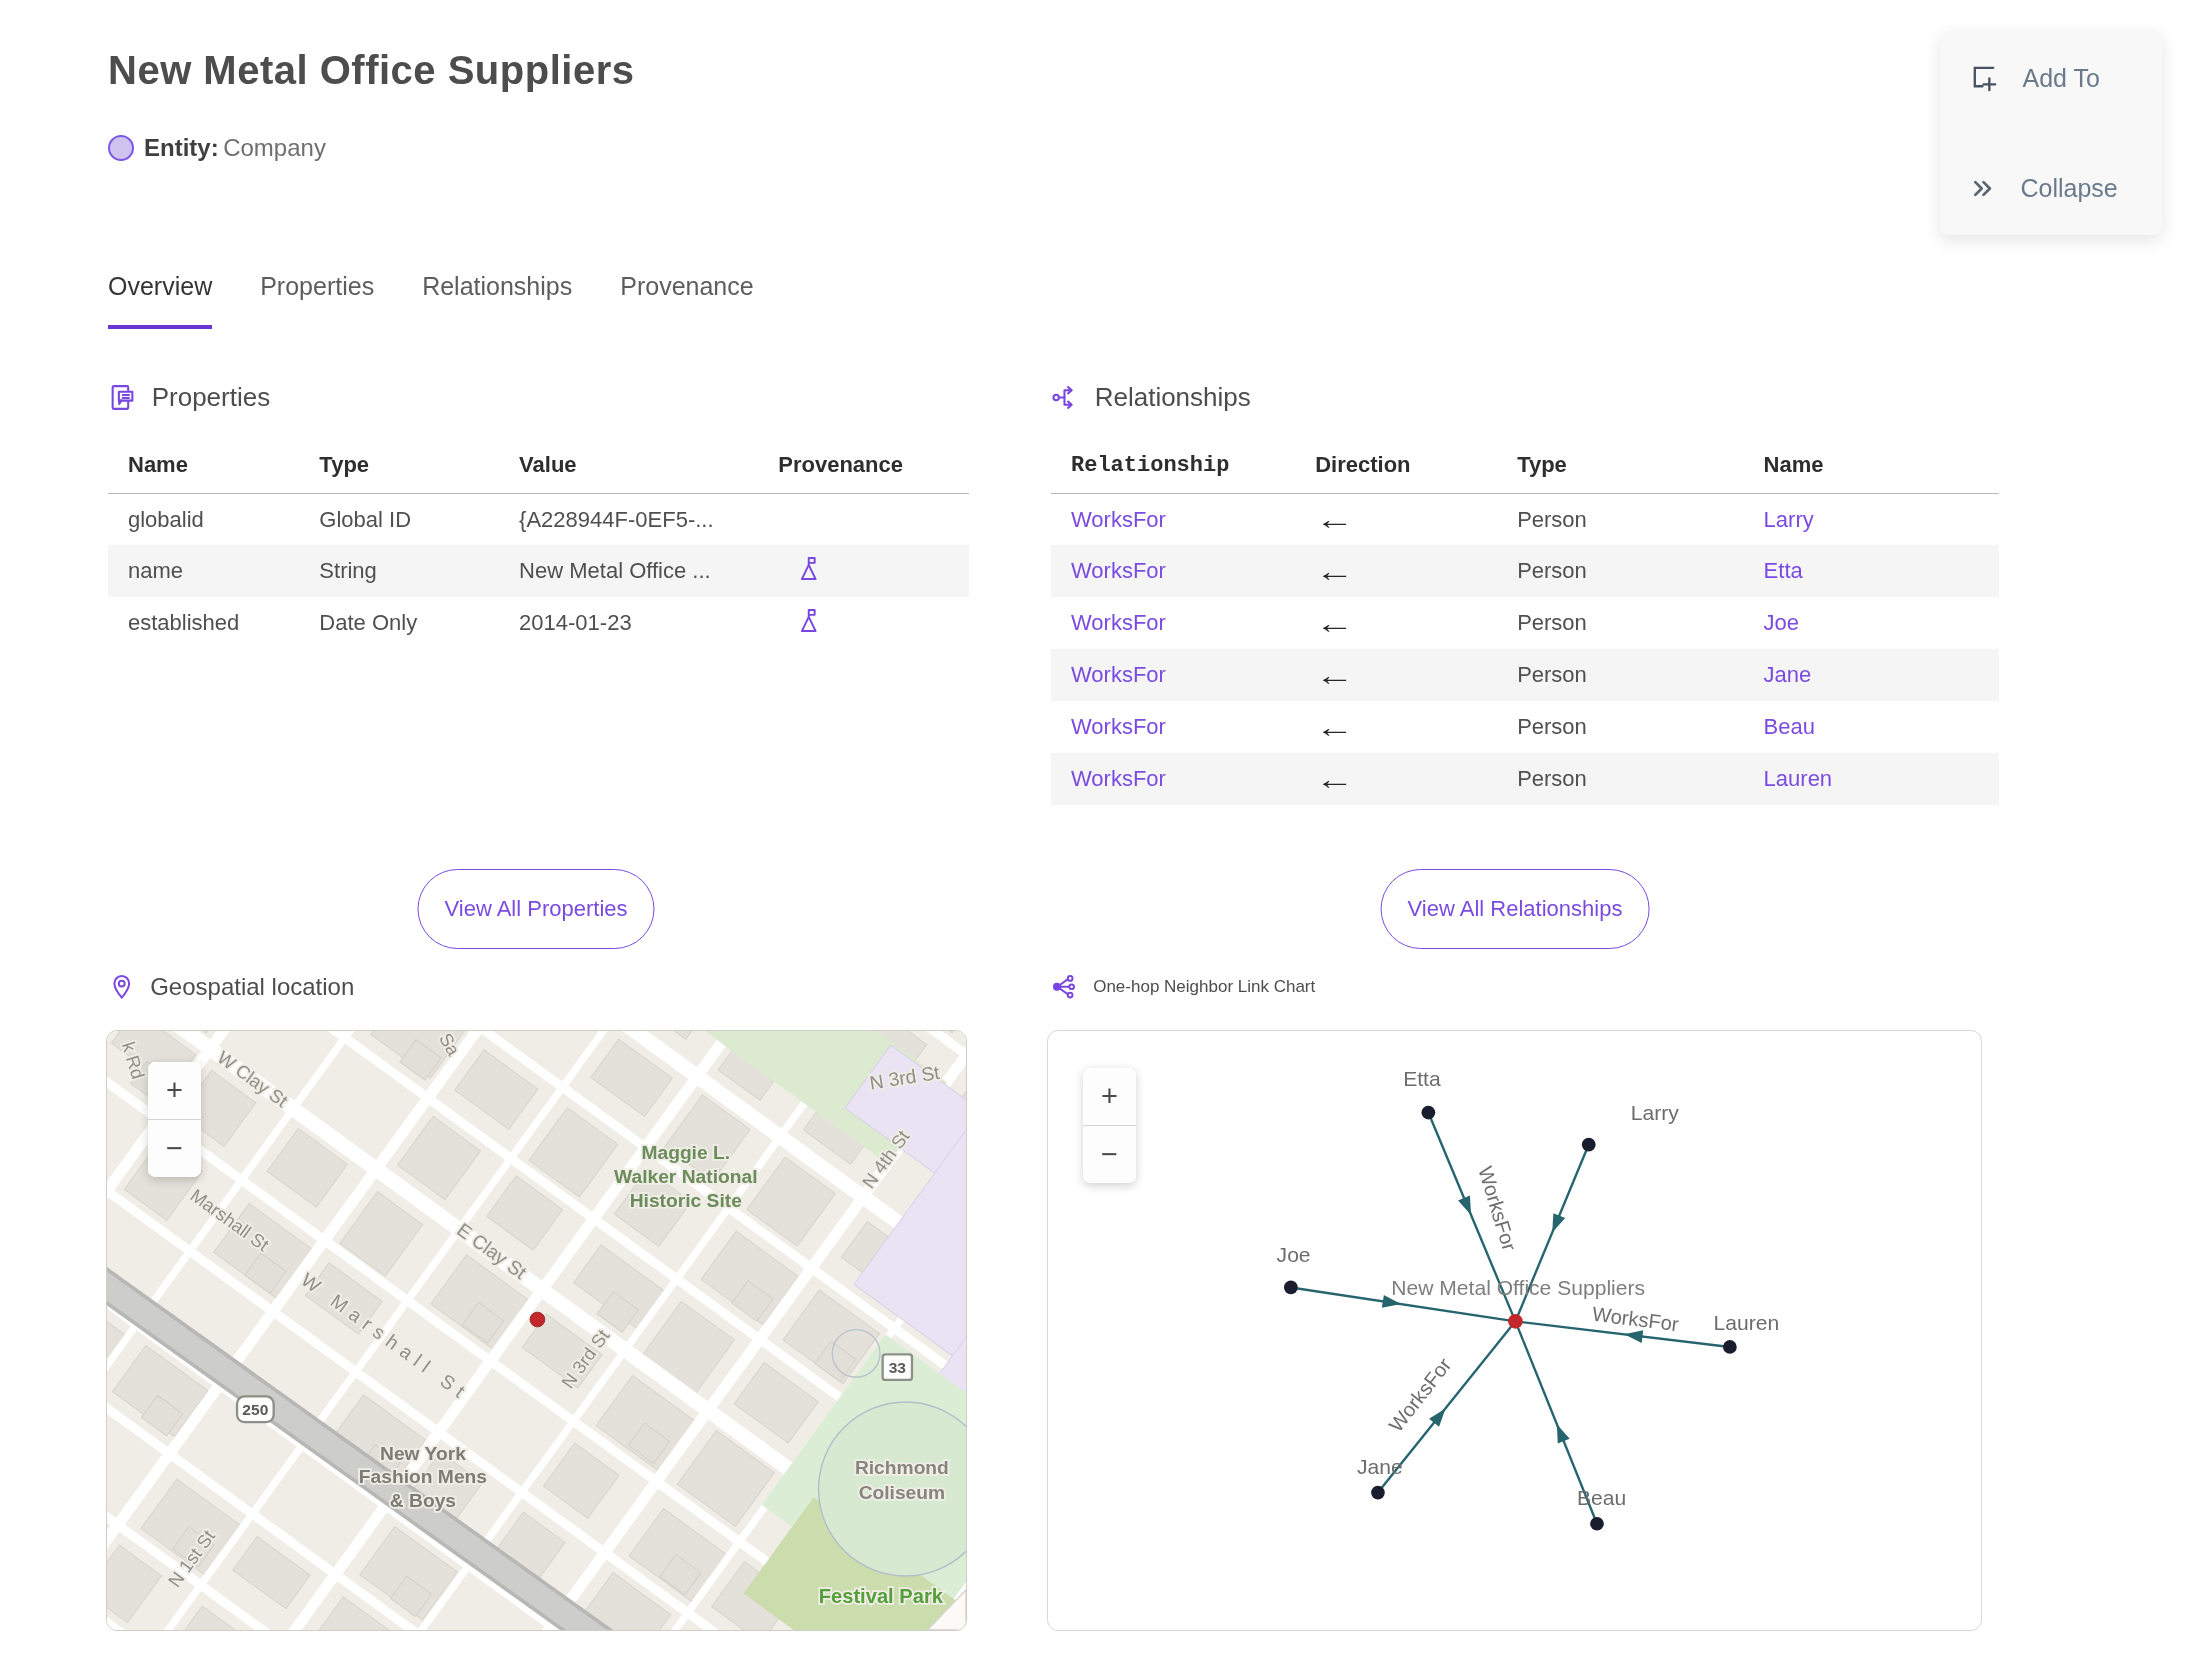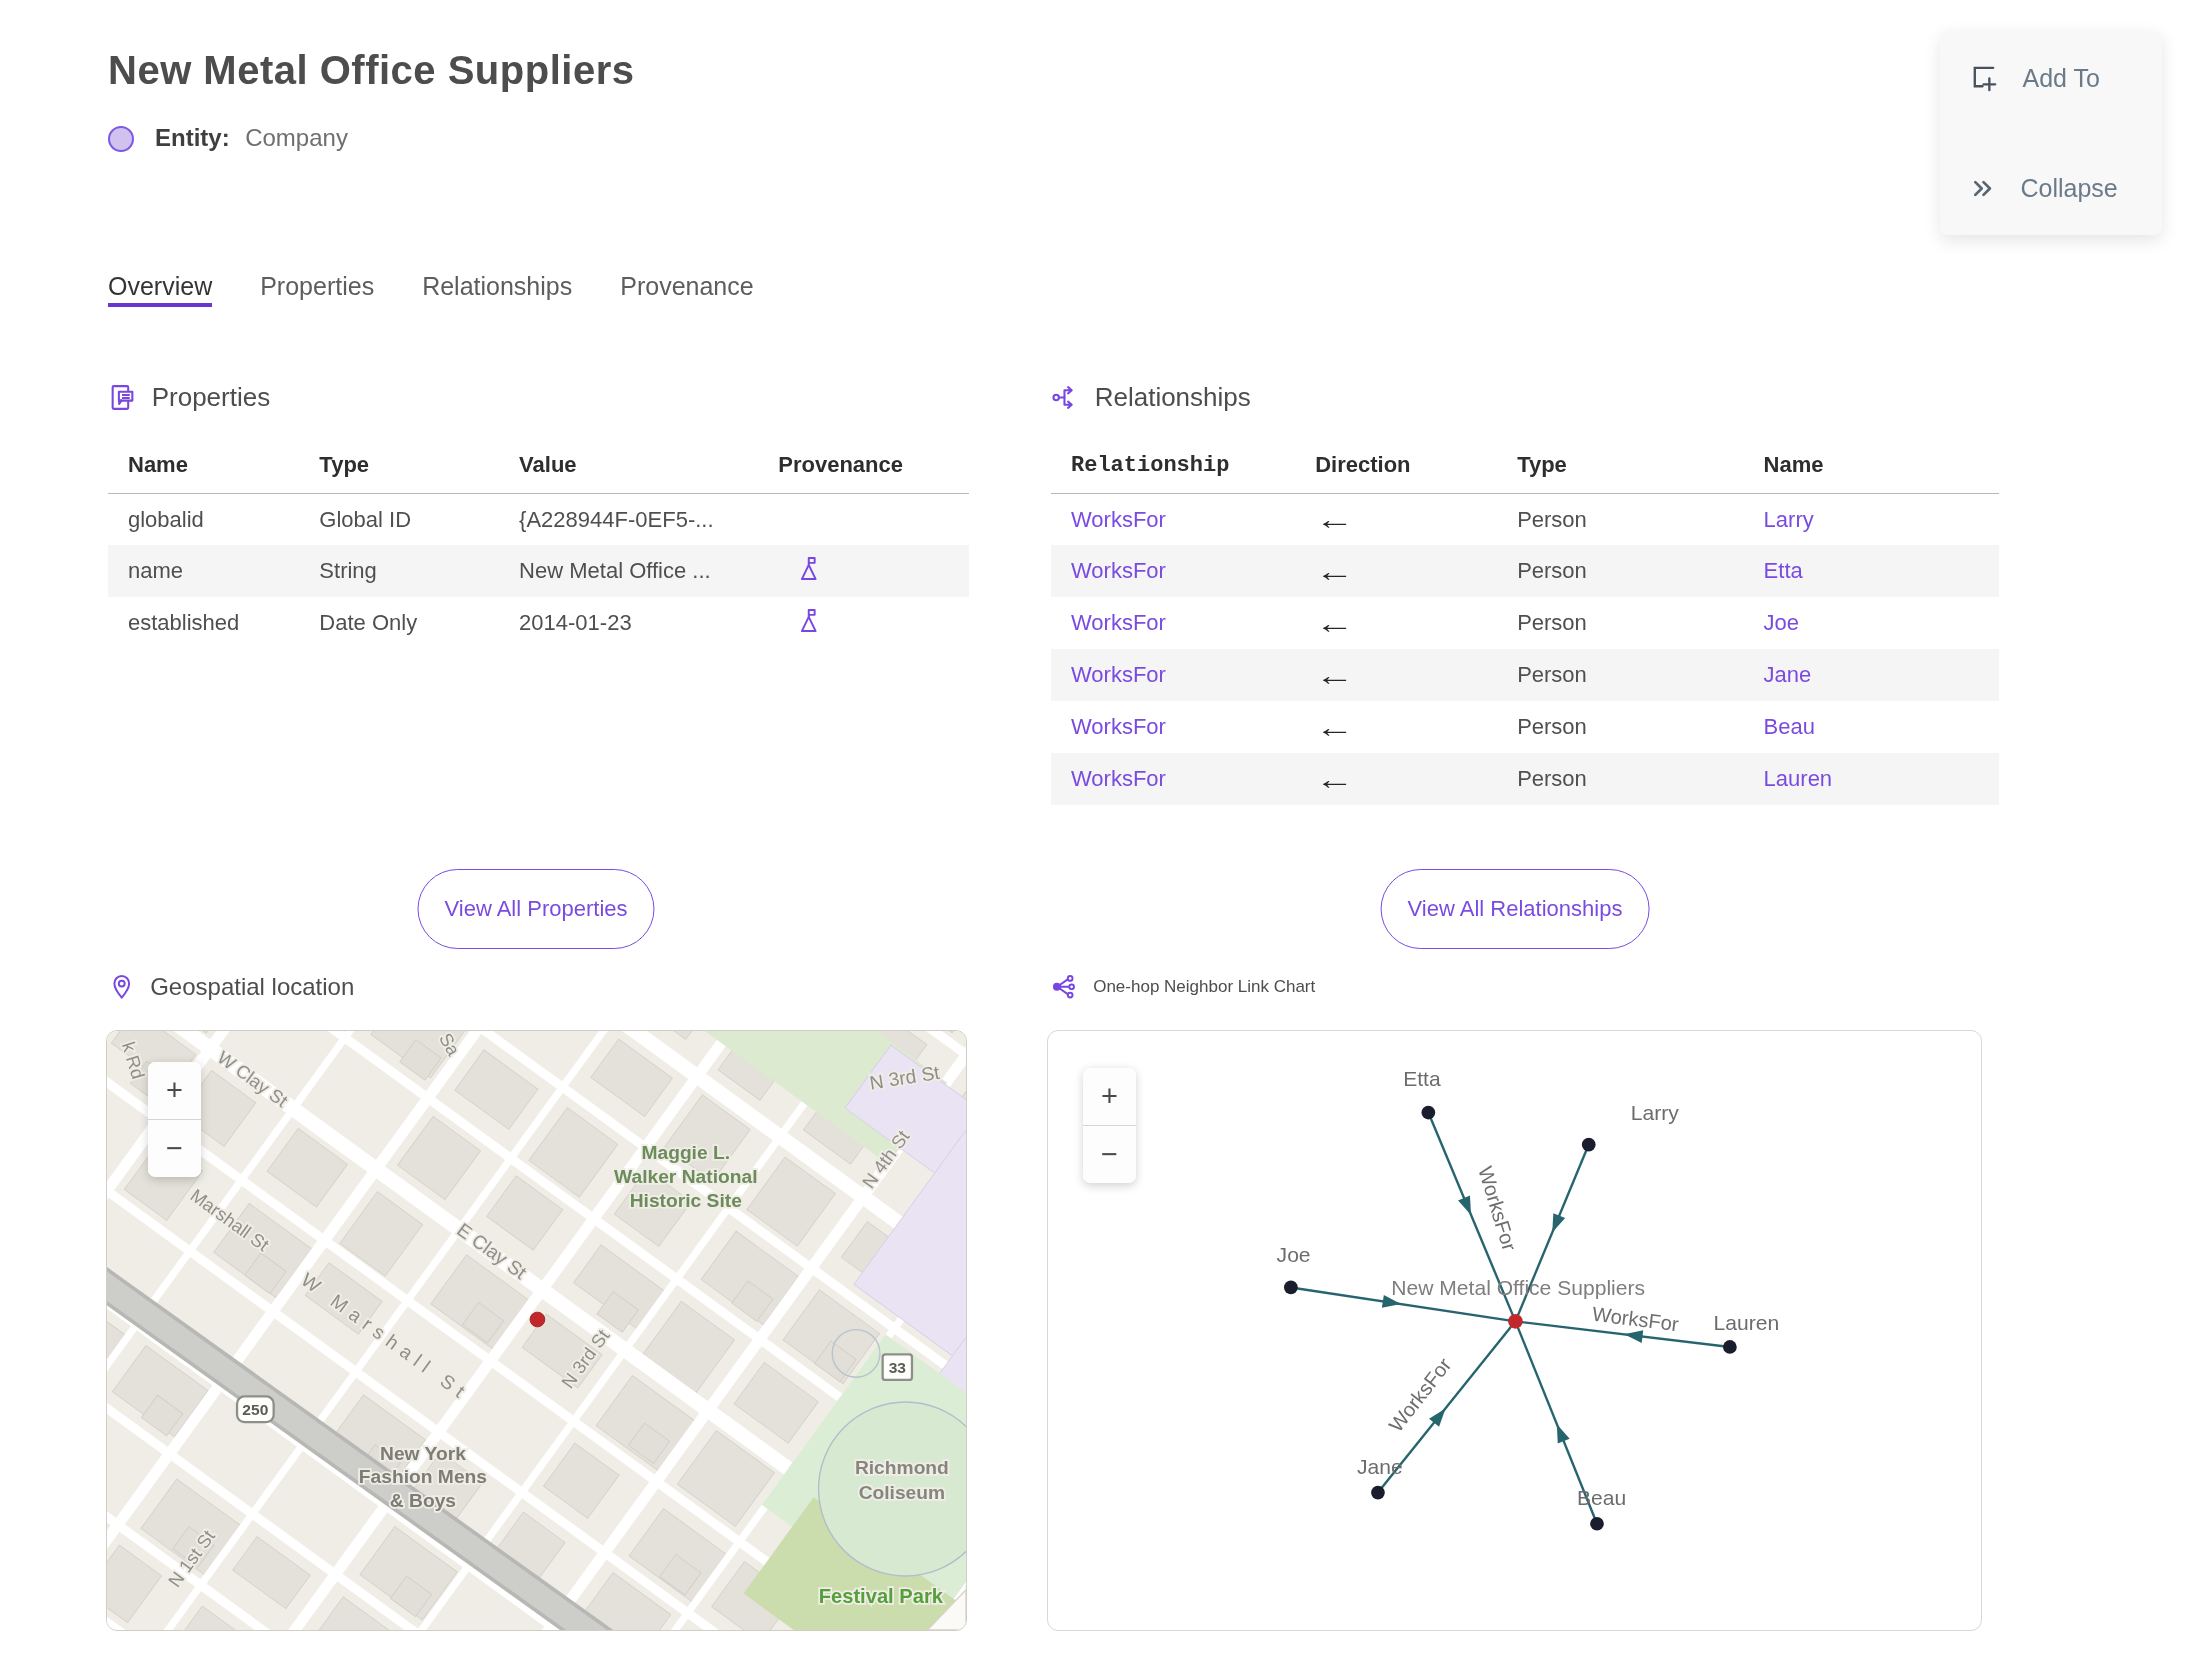--- a/index.html
+++ b/index.html
@@ -2,35 +2,35 @@
 <html style="font-size:14.7px"><head>
 <meta charset="utf-8">
 <style>
   * { margin:0; padding:0; box-sizing:border-box; }
   html,body { width:2204px; height:1677px; background:#ffffff;
     font-family:"Liberation Sans", sans-serif; color:#4a4a4a; overflow:hidden; }
   .abs { position:absolute; }
 
   
   .page-title { left:108px; top:48px; font-size:40px; font-weight:700; color:#4d4d4d; letter-spacing:0.5px; }
-  .entity-row { left:108px; top:124px; display:flex; align-items:flex-end; gap:21px; font-size:24px; }
+  .entity-row { left:108px; top:134px; display:flex; align-items:center; gap:10px; font-size:24px; }
   .entity-dot { width:26px; height:26px; border-radius:50%; background:#cfc2ef; border:2.8px solid #7d57e6; }
   .entity-label { font-weight:700; color:#3f3f3f; }
   .entity-value { color:#6f6f6f; margin-left:-5.5px; }
 
   
   .actions-card { left:1940px; top:31px; width:222px; height:204px; background:#f8f8f8;
     border-radius:7.3px; box-shadow:0 5.5px 16.5px rgba(0,0,0,.10); padding:31px 27.5px;
     display:flex; flex-direction:column; justify-content:space-between; }
   .action { display:flex; align-items:center; gap:22px; font-size:25px; color:#6b7a8a; cursor:pointer; }
   .action svg { flex:0 0 auto; }
 
   
   .tabs { left:108px; top:272px; display:flex; gap:48px; }
-  .tab { font-size:25px; color:#5d5d5d; padding-bottom:2px; border-bottom:4.6px solid transparent; cursor:pointer; }
+  .tab { font-size:25px; color:#5d5d5d; padding-bottom:24px; border-bottom:4.6px solid transparent; cursor:pointer; }
   .tab.active { color:#343434; border-bottom-color:#6a35d0; }
 
   
   .sec-head { display:flex; align-items:center; gap:14.7px; font-size:26px; color:#4d4d4d; }
 
   
   table { border-collapse:collapse; table-layout:fixed; }
   th { text-align:left; font-size:22px; font-weight:700; color:#2e2e2e; padding:9.2px 7.3px 14.7px 7.3px;
        border-bottom:0.9px solid #b9b9b9; }
   td { font-size:22px; color:#4f4f4f; height:52px; padding:0 7.3px; }

